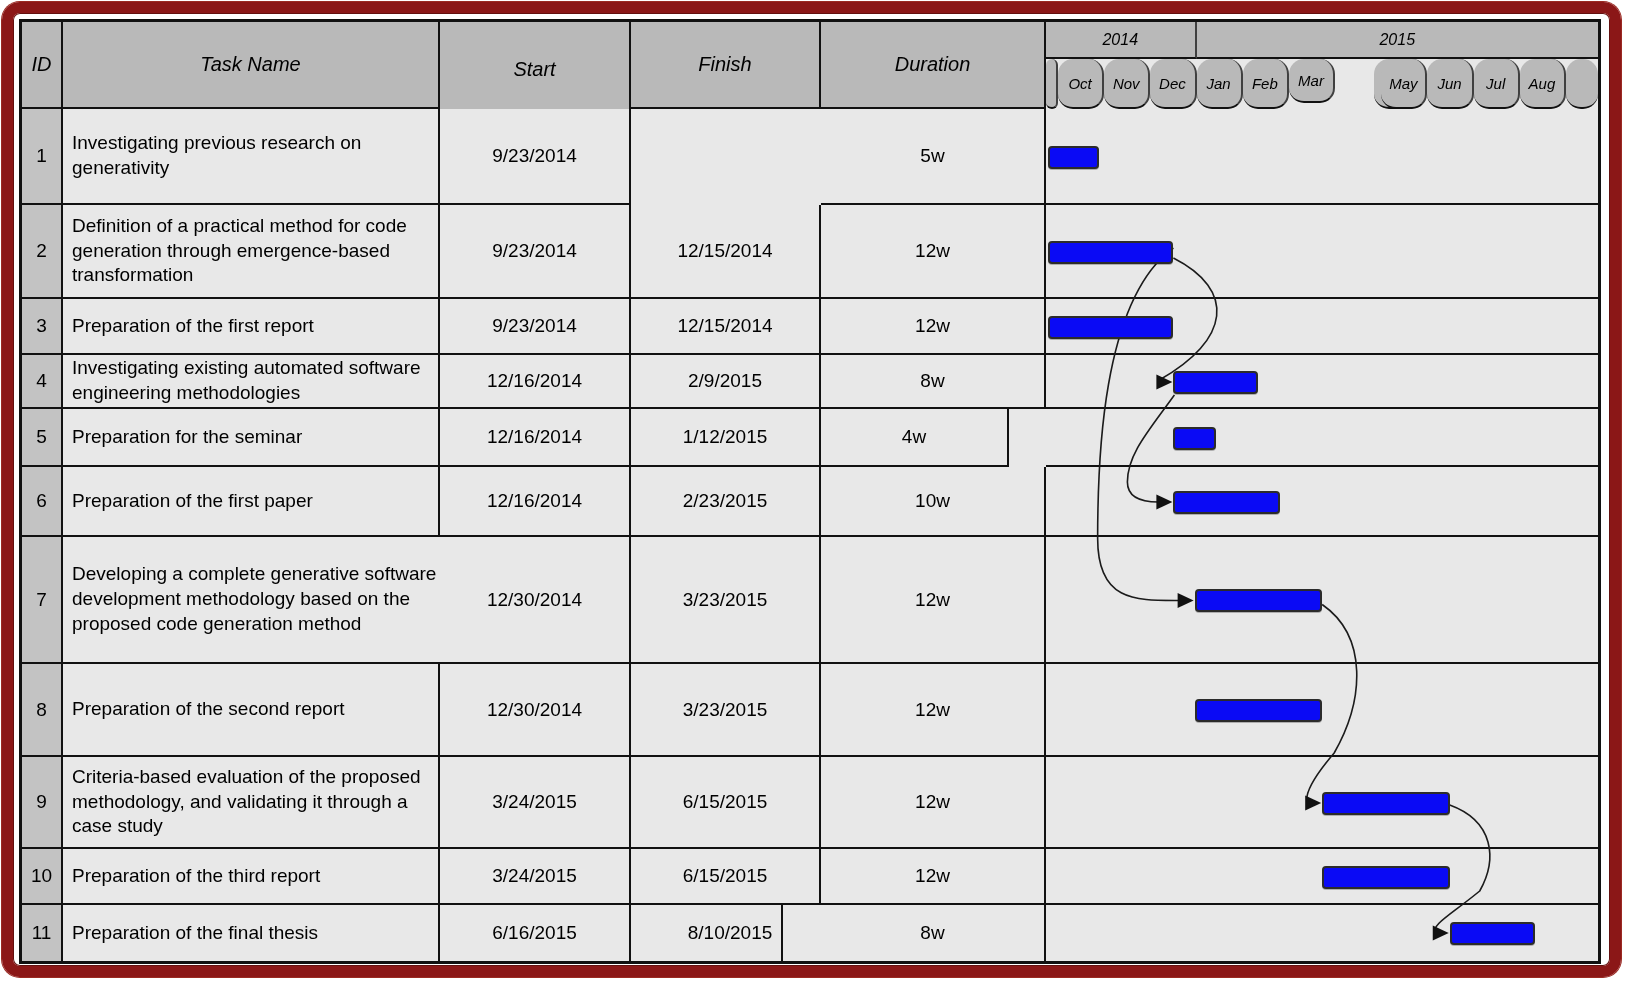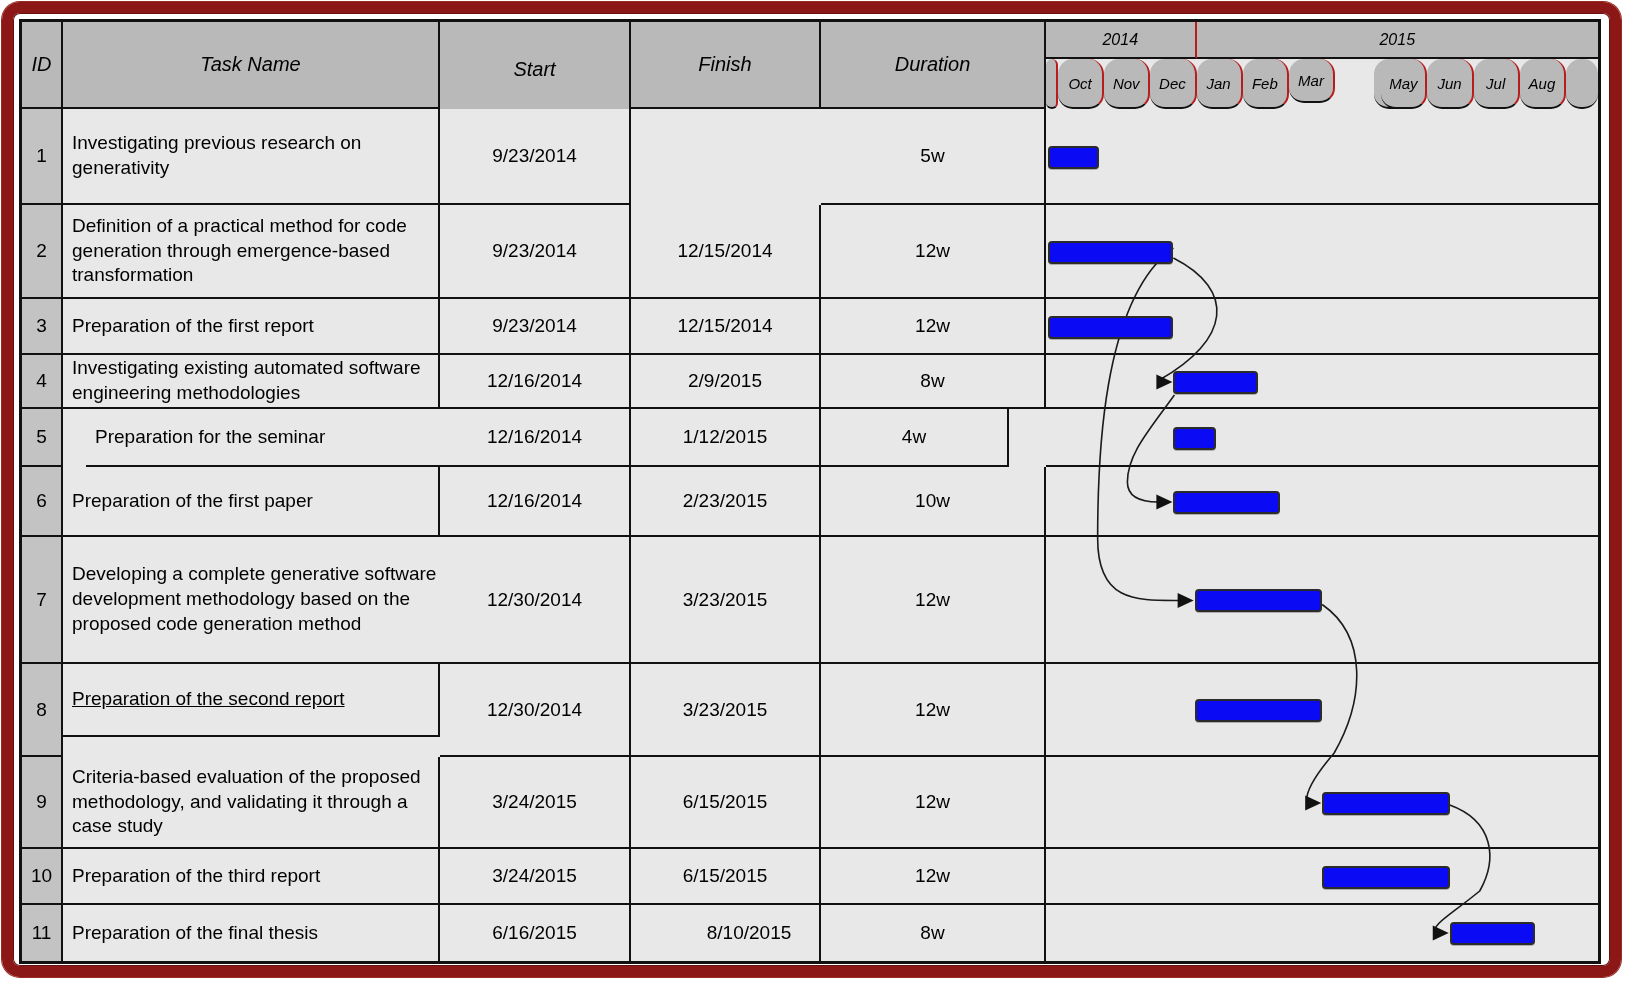--- a/index.html
+++ b/index.html
@@ -10,21 +10,21 @@
          box-shadow:inset 0 0 0 1px #63100f, 0 0 0 1px #9b2a22;}
   #grid{position:absolute;left:19px;top:19px;width:1582px;height:945px;box-sizing:border-box;
         border:3px solid #111;background:#e8e8e8;}
   .cell{position:absolute;box-sizing:border-box;display:flex;align-items:center;color:#000;}
   .hcell{background:#b9b9b9;border-right:2px solid #111;border-bottom:2px solid #111;
          justify-content:center;font-style:italic;font-size:20px;}
   .ycell{background:#b9b9b9;border-bottom:2px solid #111;justify-content:center;
          font-style:italic;font-size:16px;}
   .mcell{background:#b9b9b9;border-bottom:2px solid #111;justify-content:center;
          font-style:italic;font-size:15px;border-radius:15px;}
-  .br{border-right:2px solid #b91c1c;}
+  .br{border-right:2px solid #404040;}
   .idcell{background:#c3c3c3;border-right:2px solid #111;border-bottom:2px solid #111;
           justify-content:center;font-size:19px;}
   .txtcell{background:#e8e8e8;border-right:2px solid #111;border-bottom:2px solid #111;
            font-size:19px;line-height:1.3;padding:0 9px;}
   .ctrcell{background:#e8e8e8;border-right:2px solid #111;border-bottom:2px solid #111;
            justify-content:center;font-size:19px;}
   .nob{border-bottom:none;}
   #chartbody{position:absolute;overflow:hidden;background:#e8e8e8;}
   .crow{position:absolute;left:0;width:100%;box-sizing:border-box;border-bottom:2px solid #111;}
   #arrowsvg{position:absolute;left:0;top:0;z-index:1;}
@@ -70,53 +70,53 @@
       <div class="cell txtcell" style="left: 41px; top: 277px; width: 377px; height: 56px;">Preparation of the first report</div>
       <div class="cell ctrcell" style="left: 418px; top: 277px; width: 191px; height: 56px;">9/23/2014</div>
       <div class="cell ctrcell" style="left: 609px; top: 277px; width: 190px; height: 56px;">12/15/2014</div>
       <div class="cell ctrcell" style="left: 799px; top: 277px; width: 225px; height: 56px;">12w</div>
       <div class="cell idcell" style="left: 0px; top: 333px; width: 41px; height: 54px;">4</div>
       <div class="cell txtcell" style="left: 41px; top: 333px; width: 377px; height: 54px;">Investigating existing automated software engineering methodologies</div>
       <div class="cell ctrcell" style="left: 418px; top: 333px; width: 191px; height: 54px;">12/16/2014</div>
       <div class="cell ctrcell" style="left: 609px; top: 333px; width: 190px; height: 54px;">2/9/2015</div>
       <div class="cell ctrcell" style="left: 799px; top: 333px; width: 225px; height: 54px;">8w</div>
       <div class="cell idcell" style="left: 0px; top: 387px; width: 41px; height: 58px;">5</div>
-      <div class="cell txtcell" style="left: 41px; top: 387px; width: 377px; height: 58px; margin-left: 23px;">Preparation for the seminar</div>
+      <div class="cell txtcell" style="left: 41px; top: 387px; width: 377px; height: 58px;">Preparation for the seminar</div>
       <div class="cell ctrcell" style="left: 418px; top: 387px; width: 191px; height: 58px;">12/16/2014</div>
       <div class="cell ctrcell" style="left: 609px; top: 387px; width: 190px; height: 58px;">1/12/2015</div>
       <div class="cell ctrcell" style="left: 799px; top: 387px; width: 188px; height: 58px;">4w</div>
       <div class="cell idcell" style="left: 0px; top: 445px; width: 41px; height: 70px;">6</div>
       <div class="cell txtcell" style="left: 41px; top: 445px; width: 377px; height: 70px;">Preparation of the first paper</div>
       <div class="cell ctrcell" style="left: 418px; top: 445px; width: 191px; height: 70px;">12/16/2014</div>
       <div class="cell ctrcell" style="left: 609px; top: 445px; width: 190px; height: 70px;">2/23/2015</div>
       <div class="cell ctrcell" style="left: 799px; top: 445px; width: 225px; height: 70px;">10w</div>
       <div class="cell idcell" style="left: 0px; top: 515px; width: 41px; height: 127px;">7</div>
       <div class="cell txtcell" style="left: 41px; top: 515px; width: 430px; height: 127px;">Developing a complete generative software development methodology based on the proposed code generation method</div>
       <div class="cell ctrcell" style="left: 418px; top: 515px; width: 191px; height: 127px;">12/30/2014</div>
       <div class="cell ctrcell" style="left: 609px; top: 515px; width: 190px; height: 127px;">3/23/2015</div>
       <div class="cell ctrcell" style="left: 799px; top: 515px; width: 225px; height: 127px;">12w</div>
       <div class="cell idcell" style="left: 0px; top: 642px; width: 41px; height: 93px;">8</div>
-      <div class="cell txtcell" style="left: 41px; top: 642px; width: 377px; height: 73px; text-decoration: underline;">Preparation of the second report</div>
+      <div class="cell txtcell" style="left: 41px; top: 642px; width: 377px; height: 93px;">Preparation of the second report</div>
       <div class="cell ctrcell" style="left: 418px; top: 642px; width: 191px; height: 93px;">12/30/2014</div>
       <div class="cell ctrcell" style="left: 609px; top: 642px; width: 190px; height: 93px;">3/23/2015</div>
       <div class="cell ctrcell" style="left: 799px; top: 642px; width: 225px; height: 93px;">12w</div>
       <div class="cell idcell" style="left: 0px; top: 735px; width: 41px; height: 92px;">9</div>
       <div class="cell txtcell" style="left: 41px; top: 735px; width: 377px; height: 92px;">Criteria-based evaluation of the proposed methodology, and validating it through a case study</div>
       <div class="cell ctrcell" style="left: 418px; top: 735px; width: 191px; height: 92px;">3/24/2015</div>
       <div class="cell ctrcell" style="left: 609px; top: 735px; width: 190px; height: 92px;">6/15/2015</div>
       <div class="cell ctrcell" style="left: 799px; top: 735px; width: 225px; height: 92px;">12w</div>
       <div class="cell idcell" style="left: 0px; top: 827px; width: 41px; height: 56px;">10</div>
       <div class="cell txtcell" style="left: 41px; top: 827px; width: 377px; height: 56px;">Preparation of the third report</div>
       <div class="cell ctrcell" style="left: 418px; top: 827px; width: 191px; height: 56px;">3/24/2015</div>
       <div class="cell ctrcell" style="left: 609px; top: 827px; width: 190px; height: 56px;">6/15/2015</div>
       <div class="cell ctrcell" style="left: 799px; top: 827px; width: 225px; height: 56px;">12w</div>
       <div class="cell idcell nob" style="left: 0px; top: 883px; width: 41px; height: 56px;">11</div>
       <div class="cell txtcell nob" style="left: 41px; top: 883px; width: 377px; height: 56px;">Preparation of the final thesis</div>
       <div class="cell ctrcell nob" style="left: 418px; top: 883px; width: 191px; height: 56px;">6/16/2015</div>
-      <div class="cell ctrcell nob" style="left: 609px; top: 883px; width: 190px; height: 56px; padding-left: 48px;">8/10/2015</div>
+      <div class="cell ctrcell nob" style="left: 609px; top: 883px; width: 152px; height: 56px; padding-left: 48px;">8/10/2015</div>
       <div class="cell ctrcell nob" style="left: 799px; top: 883px; width: 225px; height: 56px;">8w</div>
       <div class="cell " id="chartbody" style="left: 1024px; top: 87px; width: 552px; height: 852px;">
         <div class="crow" style="top: 0px; height: 96px;"></div>
         <div class="crow" style="top: 96px; height: 94px;"></div>
         <div class="crow" style="top: 190px; height: 56px;"></div>
         <div class="crow" style="top: 246px; height: 54px;"></div>
         <div class="crow" style="top: 300px; height: 58px;"></div>
         <div class="crow" style="top: 358px; height: 70px;"></div>
         <div class="crow" style="top: 428px; height: 127px;"></div>
         <div class="crow" style="top: 555px; height: 93px;"></div>

